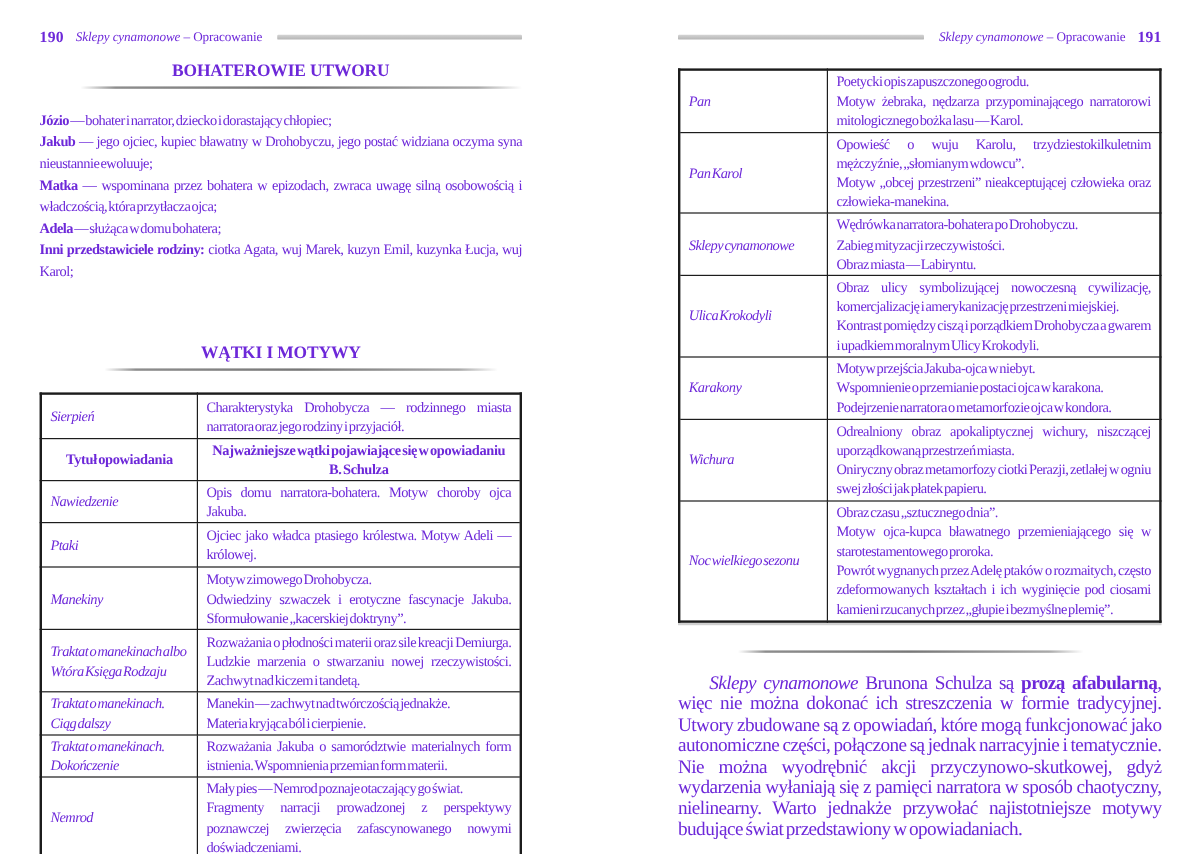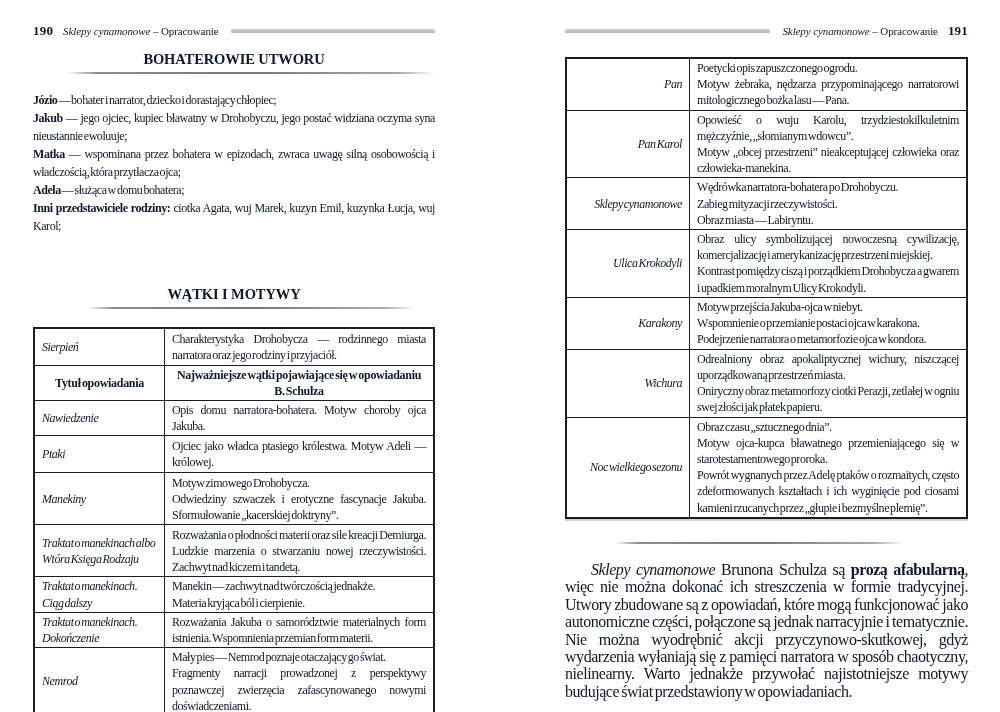--- a/index.html
+++ b/index.html
@@ -1,18 +1,18 @@
 <!DOCTYPE html>
 <html lang="pl"><head>
 <meta charset="utf-8">
 <style>
   html,body{margin:0;padding:0;background:#ffffff;}
   .canvas{
     position:relative;width:1000px;height:712px;background:#ffffff;overflow:hidden;
-    font-family:"Liberation Serif","DejaVu Serif",serif;color:#0f172a;
+    font-family:"Liberation Serif","DejaVu Serif",serif;color:#6d28d9;
   }
   .page{position:absolute;top:0;height:712px;}
   #page-left{left:33px;width:402px;}
   #page-right{left:565px;width:403px;}
 
   
   .running-head{position:absolute;top:22px;left:0;right:0;height:18px;display:flex;align-items:center;}
   .pagenum{font-weight:bold;font-size:13px;letter-spacing:.2px;}
   .running-title{font-size:11px;white-space:nowrap;letter-spacing:-.1px;}
   .running-title i{font-style:italic;}
@@ -39,21 +39,21 @@
 
   
   table.motifs{position:absolute;left:0;width:100%;border-collapse:collapse;table-layout:fixed;
     border:2px solid #1c1c1c;box-shadow:0 2px 0 rgba(150,150,150,.45);}
   table.motifs td,table.motifs th{border:1px solid #1c1c1c;vertical-align:middle;
     font-size:12px;line-height:16.2px;letter-spacing:-.45px;word-spacing:-1.5px;padding:1px 7px;}
   table.motifs th{font-weight:bold;text-align:center;letter-spacing:-.3px;}
   #table-left{top:327px;}
   #table-left td:first-child,#table-left th:first-child{width:115px;}
   #table-right{top:57px;}
-  #table-right td:first-child{width:108px;text-align:right;}
+  #table-right td:first-child{width:108px;}
   td.story-title{font-style:italic;text-align:left;line-height:15.8px;}
   td.motif-cell div{text-align:justify;hyphens:auto;}
 
   
   .summary{position:absolute;top:561px;left:0;right:0;margin:0;text-indent:26px;
     text-align:justify;font-size:16px;line-height:17.4px;letter-spacing:-.45px;word-spacing:-1.5px;hyphens:auto;}
   .summary i{font-style:italic;}
   .summary b{font-weight:bold;}
 </style>
 </head>
@@ -149,21 +149,21 @@
       <span class="running-title"><i>Sklepy cynamonowe</i><span> – Opracowanie</span></span>
       <span class="pagenum">191</span>
     </header>
 
     <table class="motifs" id="table-right">
       <tbody>
           <tr style="height:50px">
         <td class="story-title">Pan</td>
         <td class="motif-cell">
               <div>Poetycki opis zapuszczonego ogrodu.</div>
-              <div>Motyw żebraka, nędzarza przypominającego narratorowi mitologicznego bożka lasu — Pana.</div>
+              <div>Motyw żebraka, nędzarza przypominającego narratorowi mitologicznego bożka lasu — Karol.</div>
             </td>
       </tr>
       <tr style="height:64px">
         <td class="story-title">Pan Karol</td>
         <td class="motif-cell">
               <div>Opowieść o wuju Karolu, trzydziestokilkuletnim mężczyźnie, „słomianym wdowcu”.</div>
               <div>Motyw „obcej przestrzeni” nieakceptującej człowieka oraz człowieka-manekina.</div>
             </td>
       </tr>
       <tr style="height:51px">

